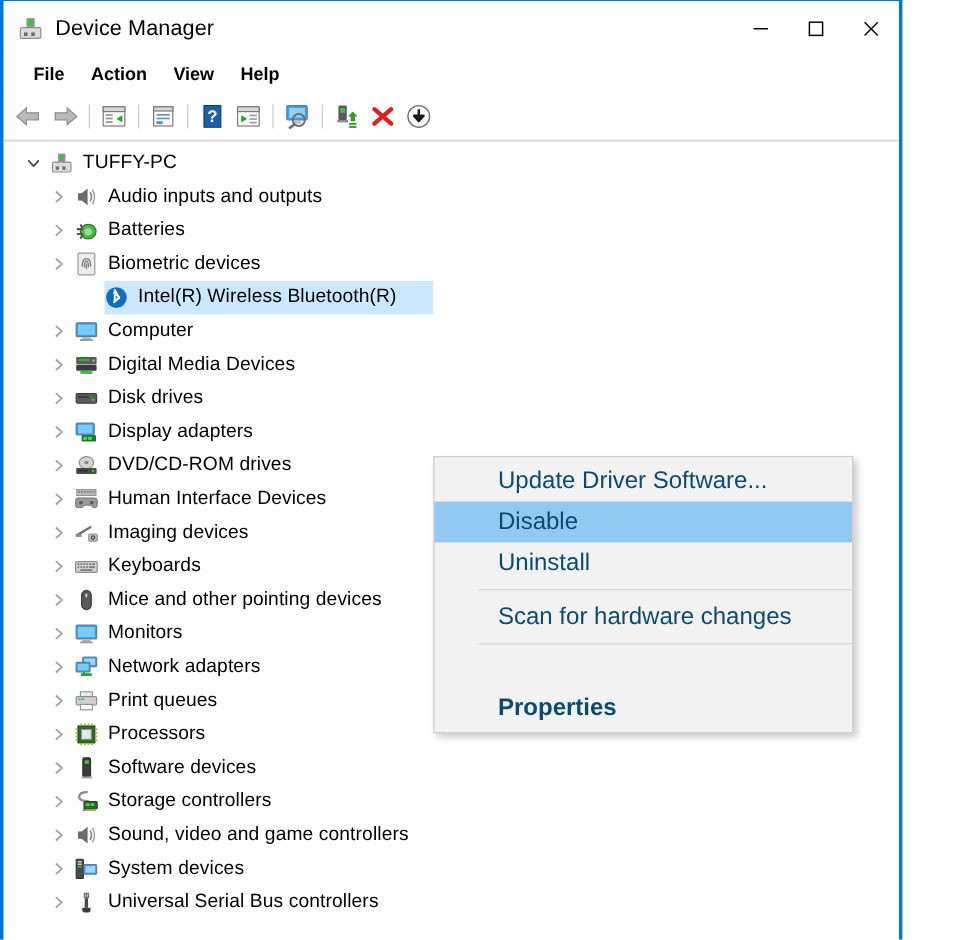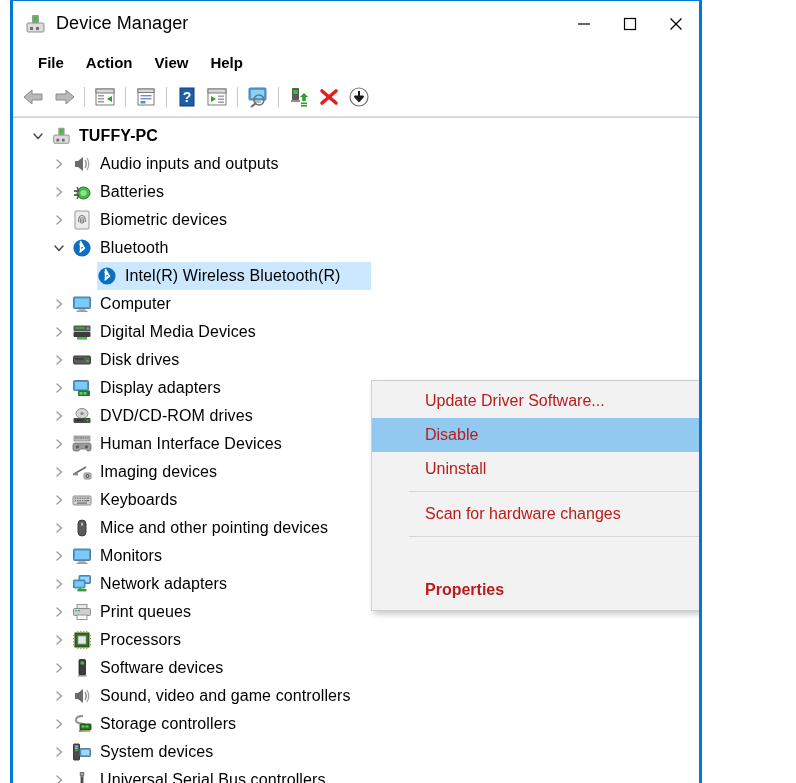--- a/index.html
+++ b/index.html
@@ -11,22 +11,22 @@
     width: 796px;
     height: 783px;
     overflow: hidden;
     font-family: "Liberation Sans", sans-serif;
     -webkit-font-smoothing: antialiased;
   }
 
   
   #window {
     position: absolute;
-    left: 10px; top: 0;
-    width: 692px;
+    left: 0; top: 0;
+    width: 752px;
     height: 783px;
     box-sizing: border-box;
     border-left: 3px solid #0078d7;
     border-right: 3px solid #0078d7;
     border-top: 1px solid #0078d7;
     background: #ffffff;
     overflow: hidden;
   }
 
   
@@ -150,21 +150,21 @@
     display: flex;
     align-items: center;
     justify-content: center;
     margin-right: 8px;
   }
   .row-label {
     font-size: 16px;
     color: #000000;
     letter-spacing: 0.1px;
   }
-  .row.level0 { padding-left: 12px; font-weight: bold; }
+  .row.level0 { padding-left: 12px; }
   .row.level1 { padding-left: 33px; }
   .row.level2 { padding-left: 58px; }
   .row.selected .sel-bg {
     position: absolute;
     left: 84px;
     top: 0;
     width: 274px;
     height: 28px;
     background: #cce8ff;
     z-index: 0;
@@ -183,22 +183,22 @@
     border: 1px solid #cfcfcf;
     box-shadow: 3px 3px 6px rgba(0,0,0,0.22);
     z-index: 50;
     padding: 3px 0;
   }
   .ctx-item {
     height: 34px;
     display: flex;
     align-items: center;
     padding-left: 53px;
-    font-size: 16px;
-    color: #b91c1c;
+    font-size: 20px;
+    color: #0c4a6e;
     white-space: nowrap;
     cursor: default;
   }
   .ctx-item.highlight { background: #91c9f0; }
   .ctx-item.bold { font-weight: bold; margin-top: 36px; }
   .ctx-sep {
     height: 1px;
     background: #d6d6d6;
     margin: 5px 0 5px 37px;
   }
@@ -390,34 +390,20 @@
           </span>
           <span class="row-icon">
             <svg width="20" height="20" viewBox="0 0 20 20">
               <rect x="3" y="1" width="14" height="18" rx="1" fill="#ececec" stroke="#9a9a9a" stroke-width="1"></rect>
               <path d="M6.5 12 Q6.5 5.5 10 5.5 Q13.5 5.5 13.5 12" stroke="#7a7a7a" stroke-width="1.1" fill="none"></path>
               <path d="M8.3 13 Q8.3 7.5 10 7.5 Q11.7 7.5 11.7 13" stroke="#7a7a7a" stroke-width="1.1" fill="none"></path>
               <path d="M10 9.5 L10 14" stroke="#7a7a7a" stroke-width="1.1"></path>
             </svg>
           </span>
           <span class="row-label">Biometric devices</span>
-        </div>
-        <div class="row level1">
-          <span class="twisty">
-            <svg width="12" height="12" viewBox="0 0 12 12">
-              <path d="M2 4 L6 8.5 L10 4" stroke="#4a4a4a" stroke-width="1.5" fill="none" stroke-linecap="round" stroke-linejoin="round"></path>
-            </svg>
-          </span>
-          <span class="row-icon">
-            <svg width="20" height="20" viewBox="0 0 20 20">
-              <circle cx="10" cy="10" r="8.6" fill="#0b6ec0"></circle>
-              <path d="M8 6.2 L12.4 9.6 L8.6 13 L8.6 3.6 L12.4 10.4 L8 13.8" stroke="#ffffff" stroke-width="1.6" fill="none" stroke-linejoin="round" stroke-linecap="round"></path>
-            </svg>
-          </span>
-          <span class="row-label">Bluetooth</span>
         </div>
         <div class="row level2 selected">
           <div class="sel-bg"></div>
           <span class="twisty"></span>
           <span class="row-icon">
             <svg width="20" height="20" viewBox="0 0 20 20">
               <circle cx="10" cy="10" r="8.6" fill="#0b6ec0"></circle>
               <path d="M8 6.2 L12.4 9.6 L8.6 13 L8.6 3.6 L12.4 10.4 L8 13.8" stroke="#ffffff" stroke-width="1.6" fill="none" stroke-linejoin="round" stroke-linecap="round"></path>
             </svg>
           </span>
@@ -682,43 +668,43 @@
           <span class="row-label">Software devices</span>
         </div>
         <div class="row level1">
           <span class="twisty">
             <svg width="12" height="12" viewBox="0 0 12 12">
               <path d="M4 2 L8.5 6 L4 10" stroke="#a0a0a0" stroke-width="1.5" fill="none" stroke-linecap="round" stroke-linejoin="round"></path>
             </svg>
           </span>
           <span class="row-icon">
             <svg width="20" height="20" viewBox="0 0 20 20">
-              <path d="M3 7 L6 7 L11 3 L11 17 L6 13 L3 13 Z" fill="#6b6b6b"></path>
-              <path d="M13 6 Q15.5 10 13 14" stroke="#8c8c8c" stroke-width="1.4" fill="none"></path>
-              <path d="M15 4 Q18.5 10 15 16" stroke="#a5a5a5" stroke-width="1.3" fill="none"></path>
-            </svg>
-          </span>
-          <span class="row-label">Sound, video and game controllers</span>
-        </div>
-        <div class="row level1">
-          <span class="twisty">
-            <svg width="12" height="12" viewBox="0 0 12 12">
-              <path d="M4 2 L8.5 6 L4 10" stroke="#a0a0a0" stroke-width="1.5" fill="none" stroke-linecap="round" stroke-linejoin="round"></path>
-            </svg>
-          </span>
-          <span class="row-icon">
-            <svg width="20" height="20" viewBox="0 0 20 20">
               <path d="M11 2 Q4 2 4 6 Q4 9 9 9.5 Q14 10 14 13 Q14 17 7 17" stroke="#8d8d8d" stroke-width="2" fill="none"></path>
               <rect x="8" y="10" width="11" height="6" rx="0.8" fill="#2b6b2b" stroke="#1c4a1c" stroke-width="0.9"></rect>
               <rect x="9.5" y="11.5" width="3" height="2" fill="#5bd45b"></rect>
               <rect x="13.5" y="11.5" width="3" height="2" fill="#5bd45b"></rect>
               <rect x="9" y="16.2" width="9" height="1.6" fill="#b8a33c"></rect>
             </svg>
           </span>
           <span class="row-label">Storage controllers</span>
+        </div>
+        <div class="row level1">
+          <span class="twisty">
+            <svg width="12" height="12" viewBox="0 0 12 12">
+              <path d="M4 2 L8.5 6 L4 10" stroke="#a0a0a0" stroke-width="1.5" fill="none" stroke-linecap="round" stroke-linejoin="round"></path>
+            </svg>
+          </span>
+          <span class="row-icon">
+            <svg width="20" height="20" viewBox="0 0 20 20">
+              <path d="M3 7 L6 7 L11 3 L11 17 L6 13 L3 13 Z" fill="#6b6b6b"></path>
+              <path d="M13 6 Q15.5 10 13 14" stroke="#8c8c8c" stroke-width="1.4" fill="none"></path>
+              <path d="M15 4 Q18.5 10 15 16" stroke="#a5a5a5" stroke-width="1.3" fill="none"></path>
+            </svg>
+          </span>
+          <span class="row-label">Sound, video and game controllers</span>
         </div>
         <div class="row level1">
           <span class="twisty">
             <svg width="12" height="12" viewBox="0 0 12 12">
               <path d="M4 2 L8.5 6 L4 10" stroke="#a0a0a0" stroke-width="1.5" fill="none" stroke-linecap="round" stroke-linejoin="round"></path>
             </svg>
           </span>
           <span class="row-icon">
             <svg width="20" height="20" viewBox="0 0 20 20">
               <rect x="1.5" y="2" width="6" height="16" rx="0.8" fill="#4a4a4a" stroke="#2f2f2f" stroke-width="0.9"></rect>

